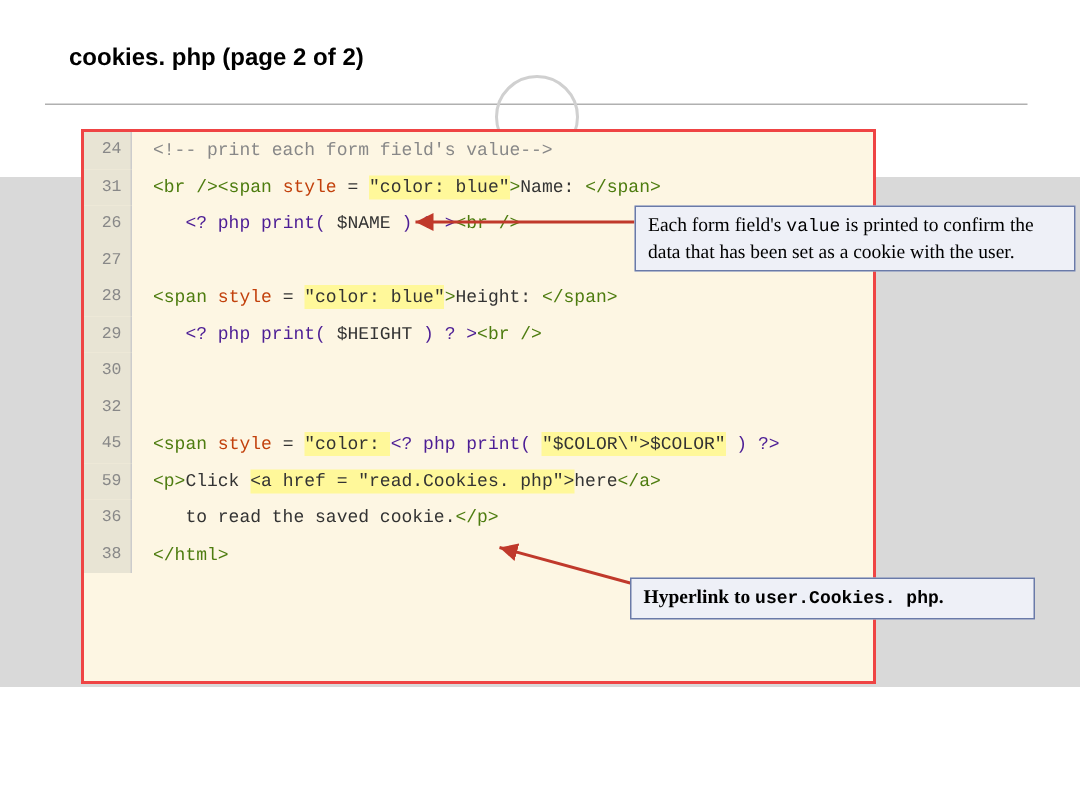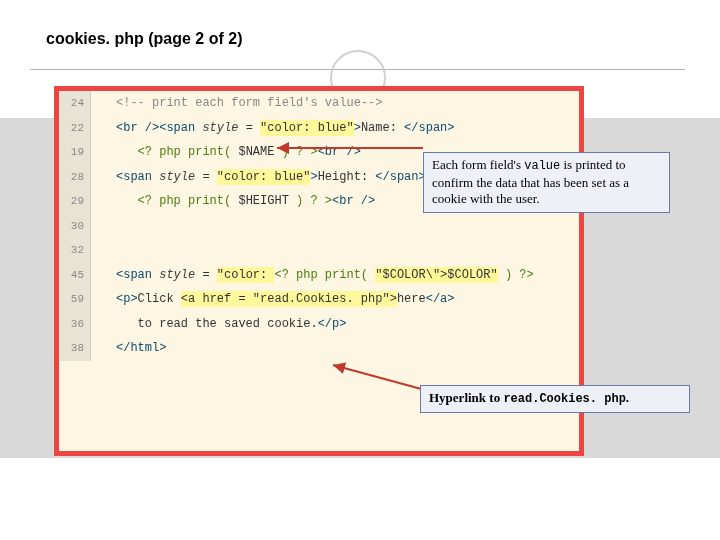--- a/index.html
+++ b/index.html
@@ -52,21 +52,21 @@
     height: 340px;
     background: #d9d9d9;
   }
   .code-area {
     position: absolute;
     top: 86px;
     left: 54px;
     width: 530px;
     height: 370px;
     background: #fdf6e3;
-    border: 5px solid #ef4444;
+    border: 2px solid #ef4444;
     font-family: "Courier New", monospace;
     font-size: 12px;
   }
   .code-row {
     display: flex;
     height: 24.5px;
     align-items: center;
   }
   .gutter {
     width: 32px;
@@ -75,43 +75,43 @@
     background: #e8e4d4;
     color: #888;
     font-size: 11px;
     border-right: 1px solid #ccc;
     height: 100%;
     display: flex;
     align-items: center;
     justify-content: flex-end;
   }
   .code {
-    padding-left: 25px;
+    padding-left: 14px;
     white-space: pre;
     color: #333;
   }
   .hl-string { background: #fff89a; padding: 1px 0; }
   .hl-gray { color: #888; }
-  .hl-teal { color: #0c4a6e; }
-  .hl-red { color: #4d7c0f; font-family: Liberation Mono, monospace; }
-  .hl-brown { color: #404040; font-style: italic; }
+  .hl-teal { color: #4d7c0f; }
+  .hl-red { color: #4c1d95; font-family: Liberation Mono, monospace; }
+  .hl-brown { color: #c2410c; }
   .callout {
     position: absolute;
     background: #eef0f7;
     border: 1px solid #6a7aa8;
     padding: 4px 8px;
     font-family: "Times New Roman", serif;
     font-size: 13px;
     line-height: 1.3;
     color: #000;
   }
   .callout-top {
-    top: 152px;
+    top: 137px;
     left: 423px;
-    width: 247px;
+    width: 294px;
   }
   .callout-bot {
     top: 385px;
     left: 420px;
     width: 270px;
   }
   .value-mono { font-family: "Courier New", monospace; font-size: 12px; }
   svg.arrow {
     position: absolute;
     pointer-events: none;
@@ -127,26 +127,30 @@
   <div class="circle-deco"></div>
 
   <div class="gray-band"></div>
 
   <div class="code-area">
     <div class="code-row">
       <div class="gutter">24</div>
       <div class="code"><span class="hl-gray">&lt;!-- print each form field's value--&gt;</span></div>
     </div>
     <div class="code-row">
-      <div class="gutter">22</div>
+      <div class="gutter">31</div>
       <div class="code"><span class="hl-teal">&lt;br /&gt;&lt;span</span> <span class="hl-brown">style</span> = <span class="hl-string">"color: blue"</span><span class="hl-teal">&gt;</span>Name: <span class="hl-teal">&lt;/span&gt;</span></div>
     </div>
     <div class="code-row">
-      <div class="gutter">19</div>
+      <div class="gutter">26</div>
       <div class="code">   <span class="hl-red">&lt;? php print(</span> $NAME <span class="hl-red">) ? &gt;</span><span class="hl-teal">&lt;br /&gt;</span></div>
+    </div>
+    <div class="code-row">
+      <div class="gutter">27</div>
+      <div class="code"></div>
     </div>
     <div class="code-row">
       <div class="gutter">28</div>
       <div class="code"><span class="hl-teal">&lt;span</span> <span class="hl-brown">style</span> = <span class="hl-string">"color: blue"</span><span class="hl-teal">&gt;</span>Height: <span class="hl-teal">&lt;/span&gt;</span></div>
     </div>
     <div class="code-row">
       <div class="gutter">29</div>
       <div class="code">   <span class="hl-red">&lt;? php print(</span> $HEIGHT <span class="hl-red">) ? &gt;</span><span class="hl-teal">&lt;br /&gt;</span></div>
     </div>
     <div class="code-row">
@@ -191,16 +195,16 @@
   <svg class="arrow" style="top:362px;left:330px;width:100px;height:30px;">
     <defs>
         <marker id="ah2" markerWidth="8" markerHeight="8" refX="6" refY="3" orient="auto">
           <path d="M0,0 L6,3 L0,6 Z" fill="#c0392b"></path>
         </marker>
       </defs>
     <line x1="95" y1="28" x2="3" y2="3" stroke="#c0392b" stroke-width="2" marker-end="url(#ah2)"></line>
   </svg>
 
   <div class="callout callout-bot">
-    <b><span>Hyperlink to </span><span class="value-mono">read.Cookies. php</span><span>.</span></b>
+    <b><span>Hyperlink to </span><span class="value-mono">user.Cookies. php</span><span>.</span></b>
   </div>
 
 </div>
 
 </body></html>

